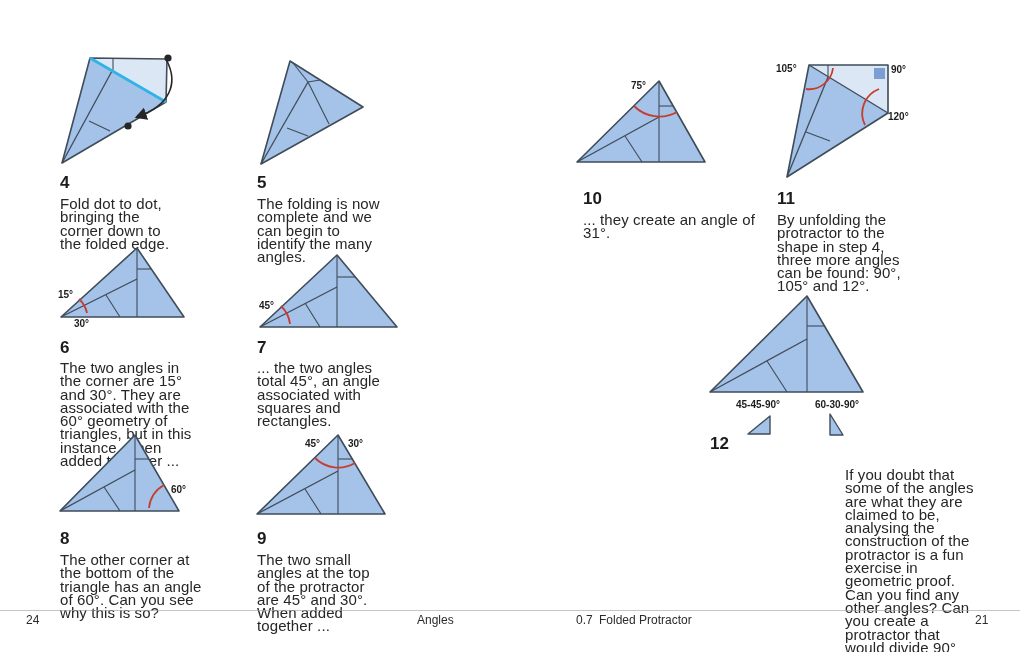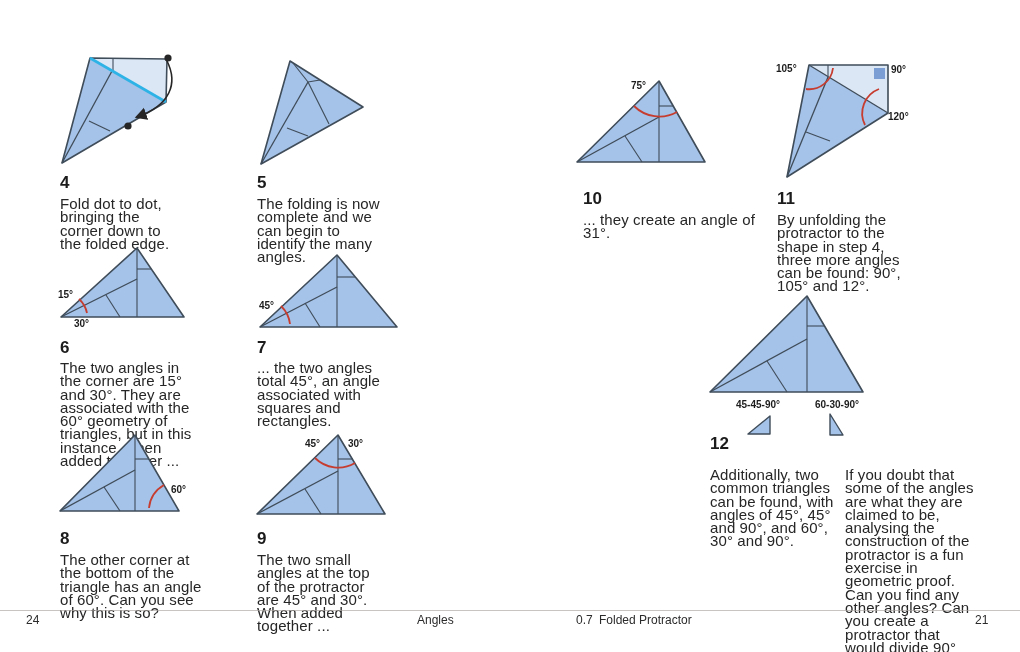--- a/index.html
+++ b/index.html
@@ -157,21 +157,20 @@
 <div class="alabel" style="left:736px;top:399px">45-45-90°</div>
 <div class="alabel" style="left:815px;top:399px">60-30-90°</div>
 <svg class="fig" style="left:746px;top:413px" width="26" height="24" viewBox="0 0 26 24">
   <polygon points="2,21 24,21 24,3" fill="#a5c2e8" stroke="#3f4c59" stroke-width="1.4" stroke-linejoin="round"></polygon>
 </svg>
 <svg class="fig" style="left:828px;top:412px" width="18" height="26" viewBox="0 0 18 26">
   <polygon points="2,2 2,23 15,23" fill="#a5c2e8" stroke="#3f4c59" stroke-width="1.4" stroke-linejoin="round"></polygon>
 </svg>
 <div class="stepnum" style="left:710px;top:435px">12</div>
 <div class="cap" style="left:710px;top:468px;width:140px">
-  <p>Additionally, two common triangles can be found, with angles of 45°, 45° and 90°, and 60°, 30° and 90°.</p>
 </div>
 <div class="cap" style="left:845px;top:468px;width:138px">If you doubt that some of the angles are what they are claimed to be, analysing the construction of the protractor is a fun exercise in geometric proof. Can you find any other angles? Can you create a protractor that would divide 90° into quarters, with angles of 22.5°, 45°, 67.5° and 90°?</div>
 
 <div class="footer-rule"></div>
 <div class="ft" style="left:26px">24</div>
 <div class="ft b" style="left:417px">Angles</div>
 <div class="ft b" style="left:576px">0.7</div>
 <div class="ft b" style="left:599px">Folded Protractor</div>
 <div class="ft" style="left:975px">21</div>
 

